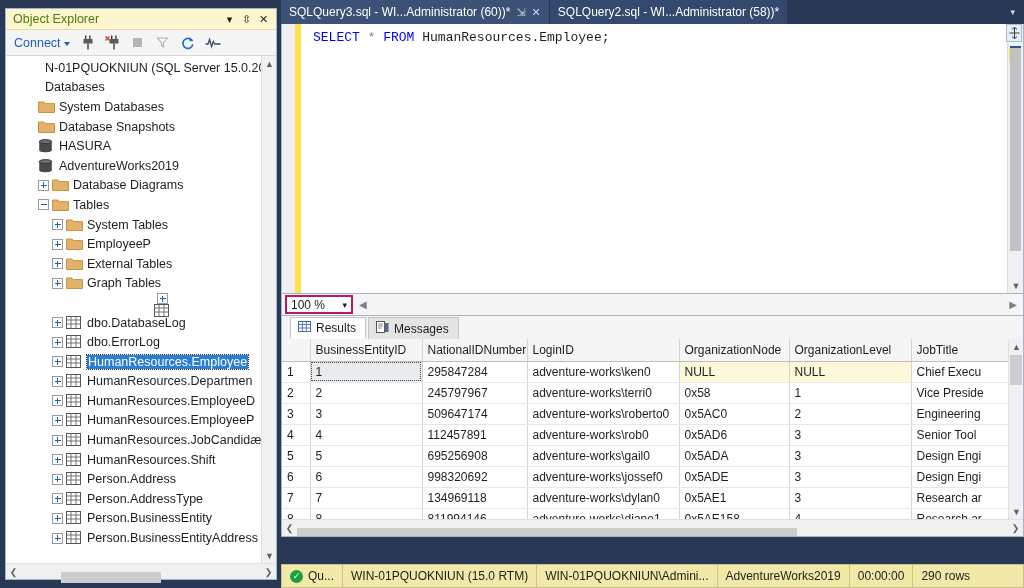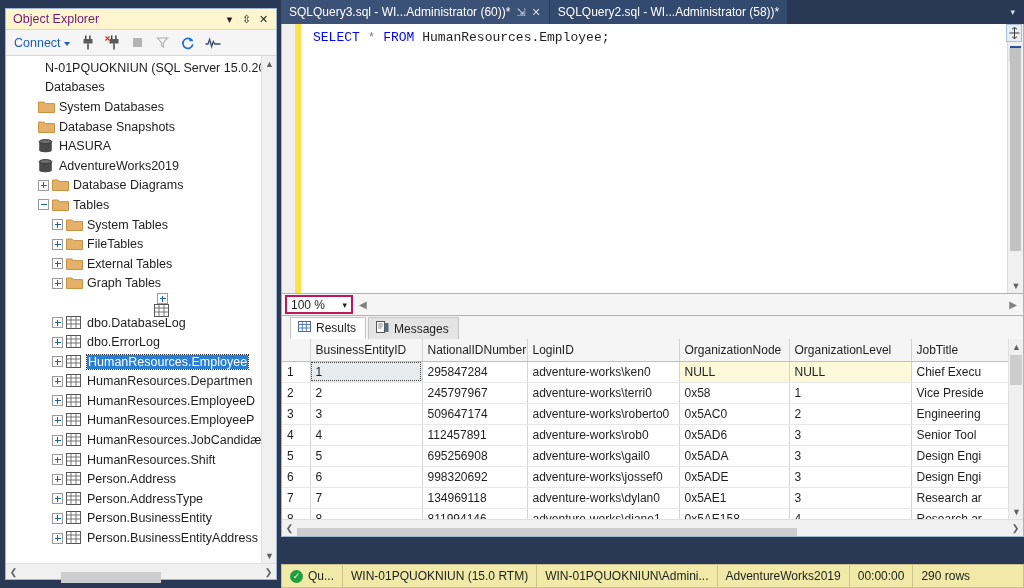--- a/index.html
+++ b/index.html
@@ -19,21 +19,21 @@
     background: #ffffff;
     border: 1px solid #9fb6cd;
     display: flex; flex-direction: column;
   }
   .oe-title {
     height: 21px; background: #fdf5ce;
     display: flex; align-items: center;
     padding: 0 4px 0 7px;
     border-bottom: 1px solid #e6d9a8;
   }
-  .oe-title-text { font-size: 12.5px; color: #701a75; flex: 1; }
+  .oe-title-text { font-size: 12.5px; color: #4d7c0f; flex: 1; }
   .oe-title-btn {
     width: 17px; height: 17px;
     display: flex; align-items: center; justify-content: center;
     color: #1e1e1e; font-size: 11px; cursor: default;
   }
   .oe-toolbar {
     height: 26px; background: #f5f5f5;
     display: flex; align-items: center;
     padding: 0 4px; gap: 3px;
     border-bottom: 1px solid #d8d8d8;
@@ -360,21 +360,21 @@
             <span class="ico"><svg width="17" height="13" viewBox="0 0 17 13">
                 <path d="M0.5 2 H6 L7.4 3.6 H16.5 V12.5 H0.5 Z" fill="#e3b169" stroke="#c99241"></path>
               </svg></span>
             <span class="tlabel">System Tables</span>
           </div>
           <div class="tnode" style="padding-left: 46px;">
             <span class="exp plus"></span>
             <span class="ico"><svg width="17" height="13" viewBox="0 0 17 13">
                 <path d="M0.5 2 H6 L7.4 3.6 H16.5 V12.5 H0.5 Z" fill="#e3b169" stroke="#c99241"></path>
               </svg></span>
-            <span class="tlabel">FileTables</span>
+            <span class="tlabel">EmployeeP</span>
           </div>
           <div class="tnode" style="padding-left: 46px;">
             <span class="exp plus"></span>
             <span class="ico"><svg width="17" height="13" viewBox="0 0 17 13">
                 <path d="M0.5 2 H6 L7.4 3.6 H16.5 V12.5 H0.5 Z" fill="#e3b169" stroke="#c99241"></path>
               </svg></span>
             <span class="tlabel">External Tables</span>
           </div>
           <div class="tnode" style="padding-left: 46px;">
             <span class="exp plus"></span>

